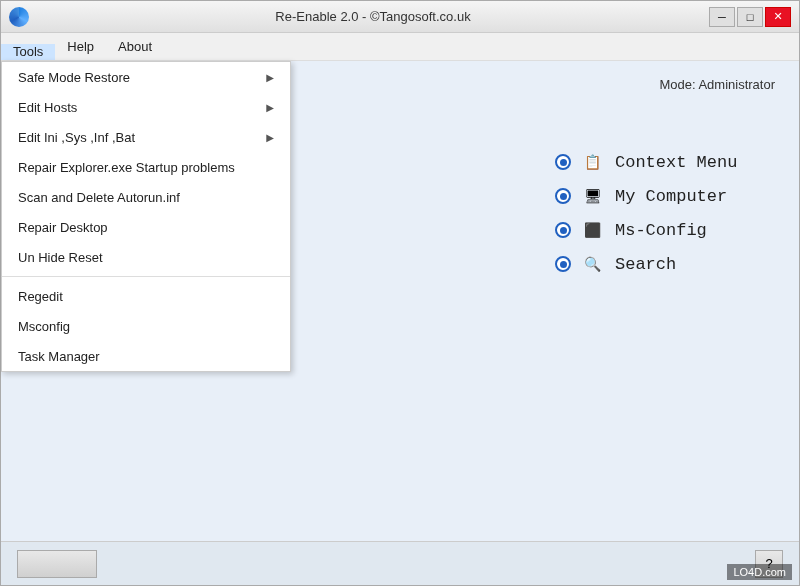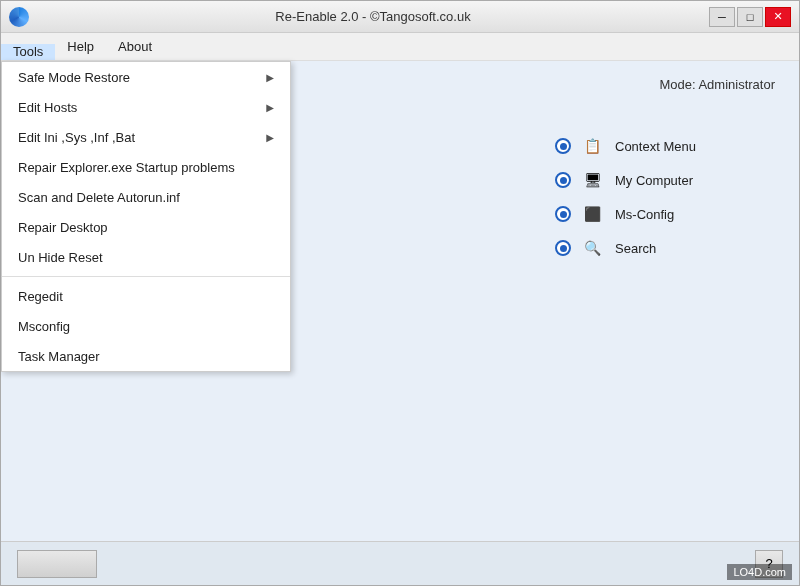--- a/index.html
+++ b/index.html
@@ -136,21 +136,21 @@
     .right-panel {
       flex: 1;
       padding: 16px 24px;
       display: flex;
       flex-direction: column;
       align-items: flex-end;
     }
     .mode-label {
       font-size: 13px;
       color: #333;
-      margin-bottom: 24px;
+      margin-bottom: 40px;
       align-self: flex-end;
     }
 
     .radio-group {
       display: flex;
       flex-direction: column;
       gap: 14px;
       margin-top: 20px;
       width: 220px;
     }
@@ -179,22 +179,23 @@
     }
     .radio-icon {
       width: 24px;
       height: 20px;
       display: flex;
       align-items: center;
       justify-content: center;
       font-size: 14px;
     }
     .radio-label {
-      font-size: 13px;
+      font-size: 17px;
       color: #222;
+      font-family: Liberation Mono, monospace;
     }
 
     .bottom-bar {
       height: 44px;
       background: #e0e8f0;
       border-top: 1px solid #ccc;
       display: flex;
       align-items: center;
       justify-content: space-between;
       padding: 0 16px;

